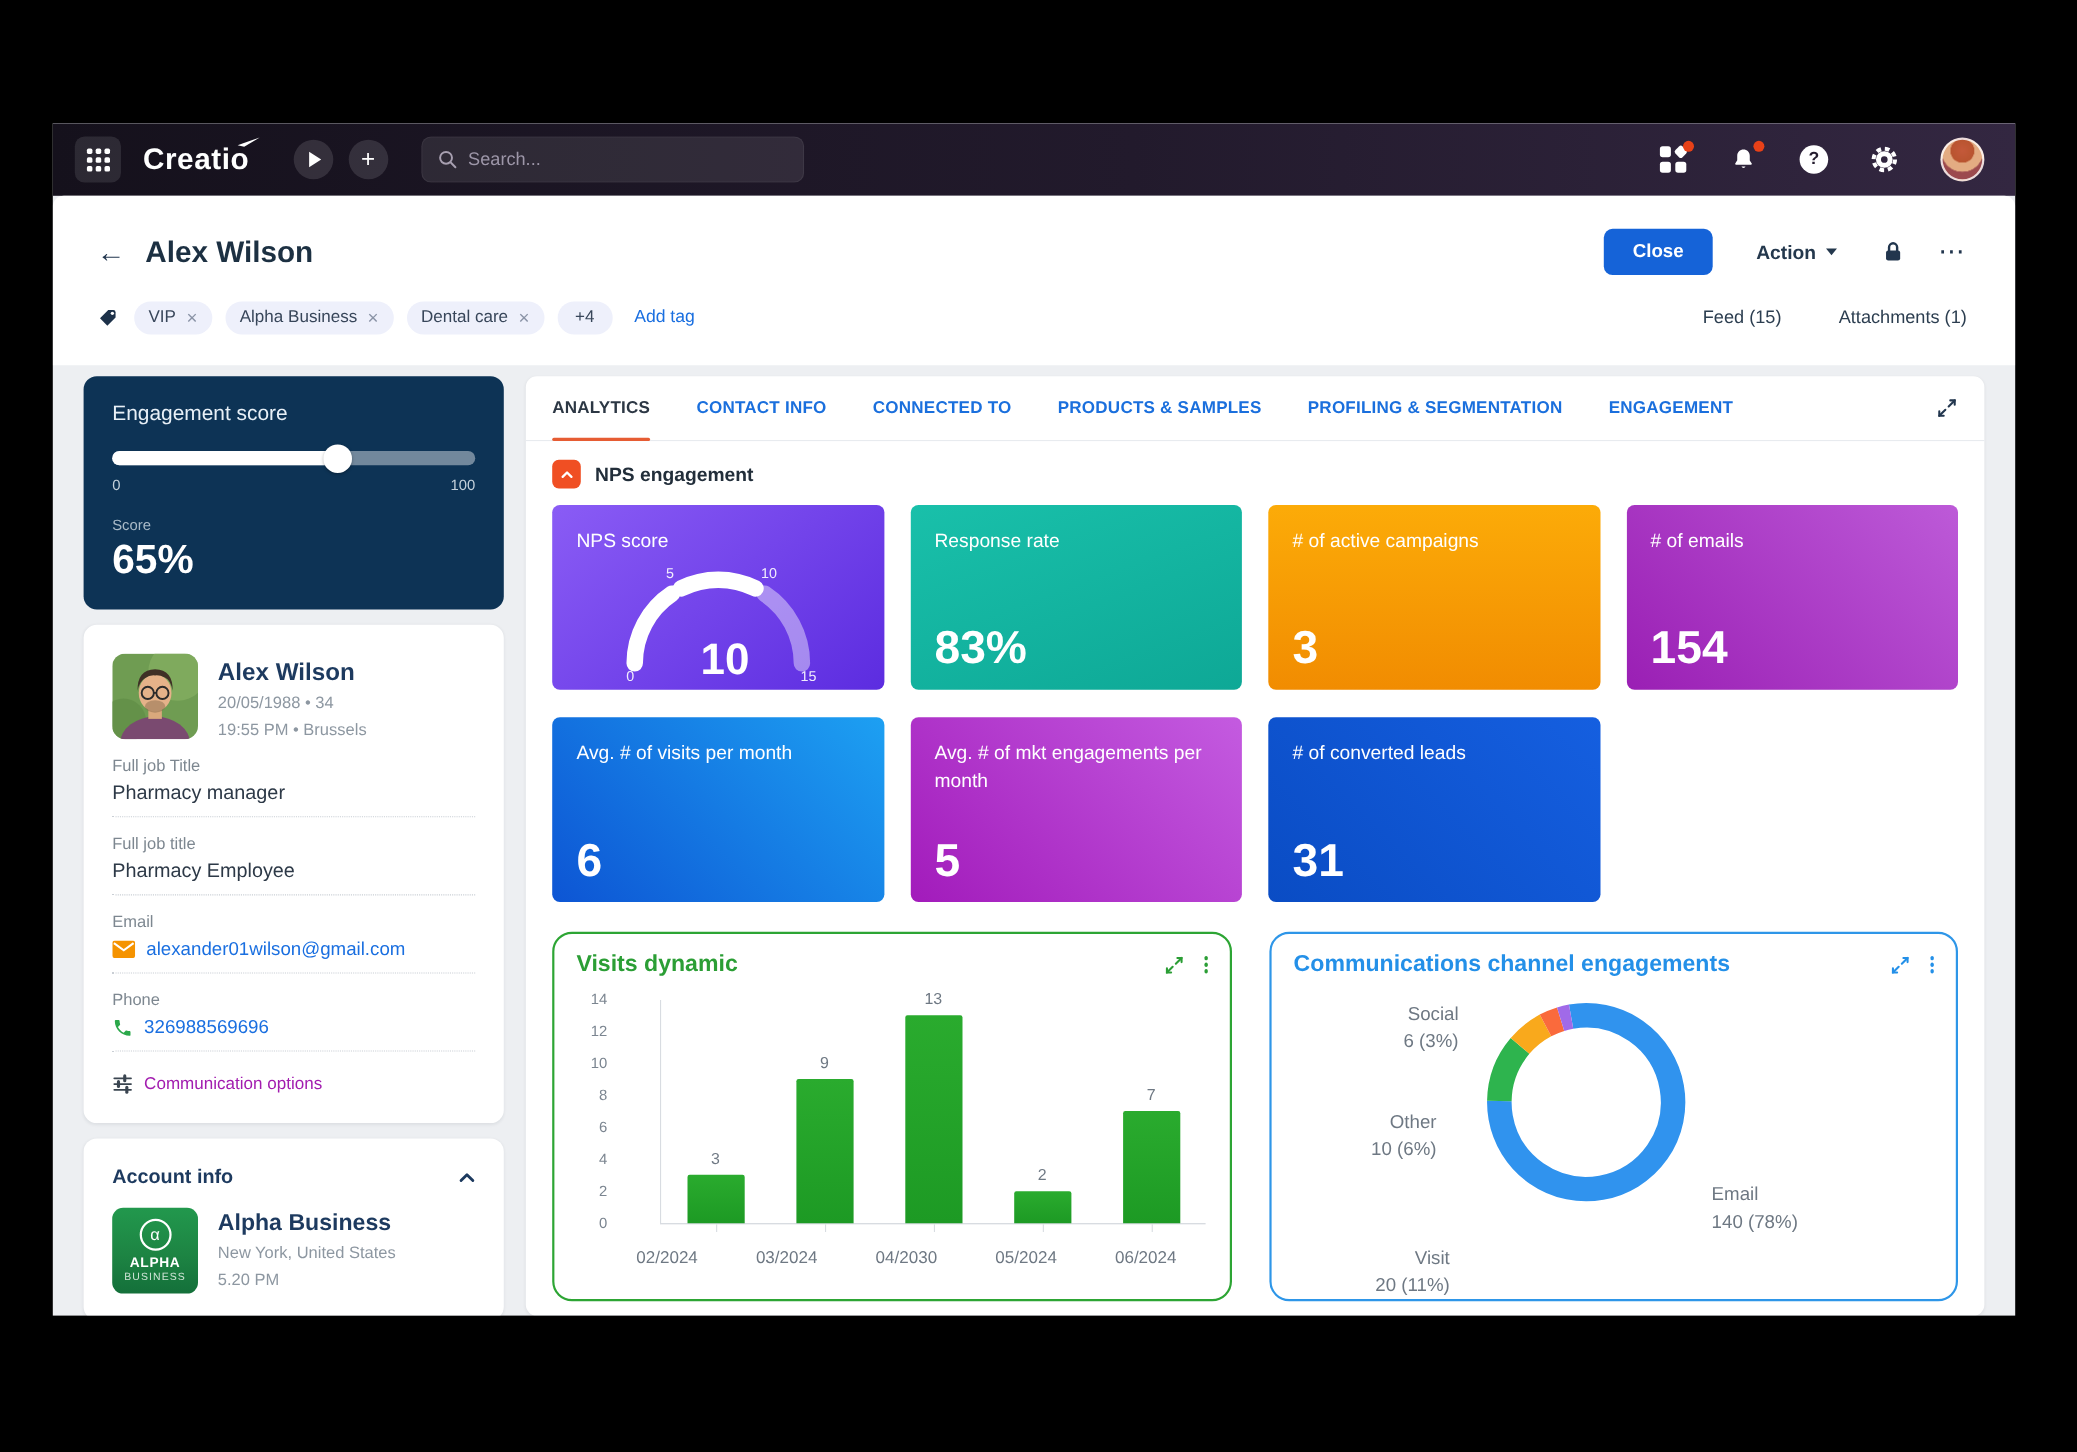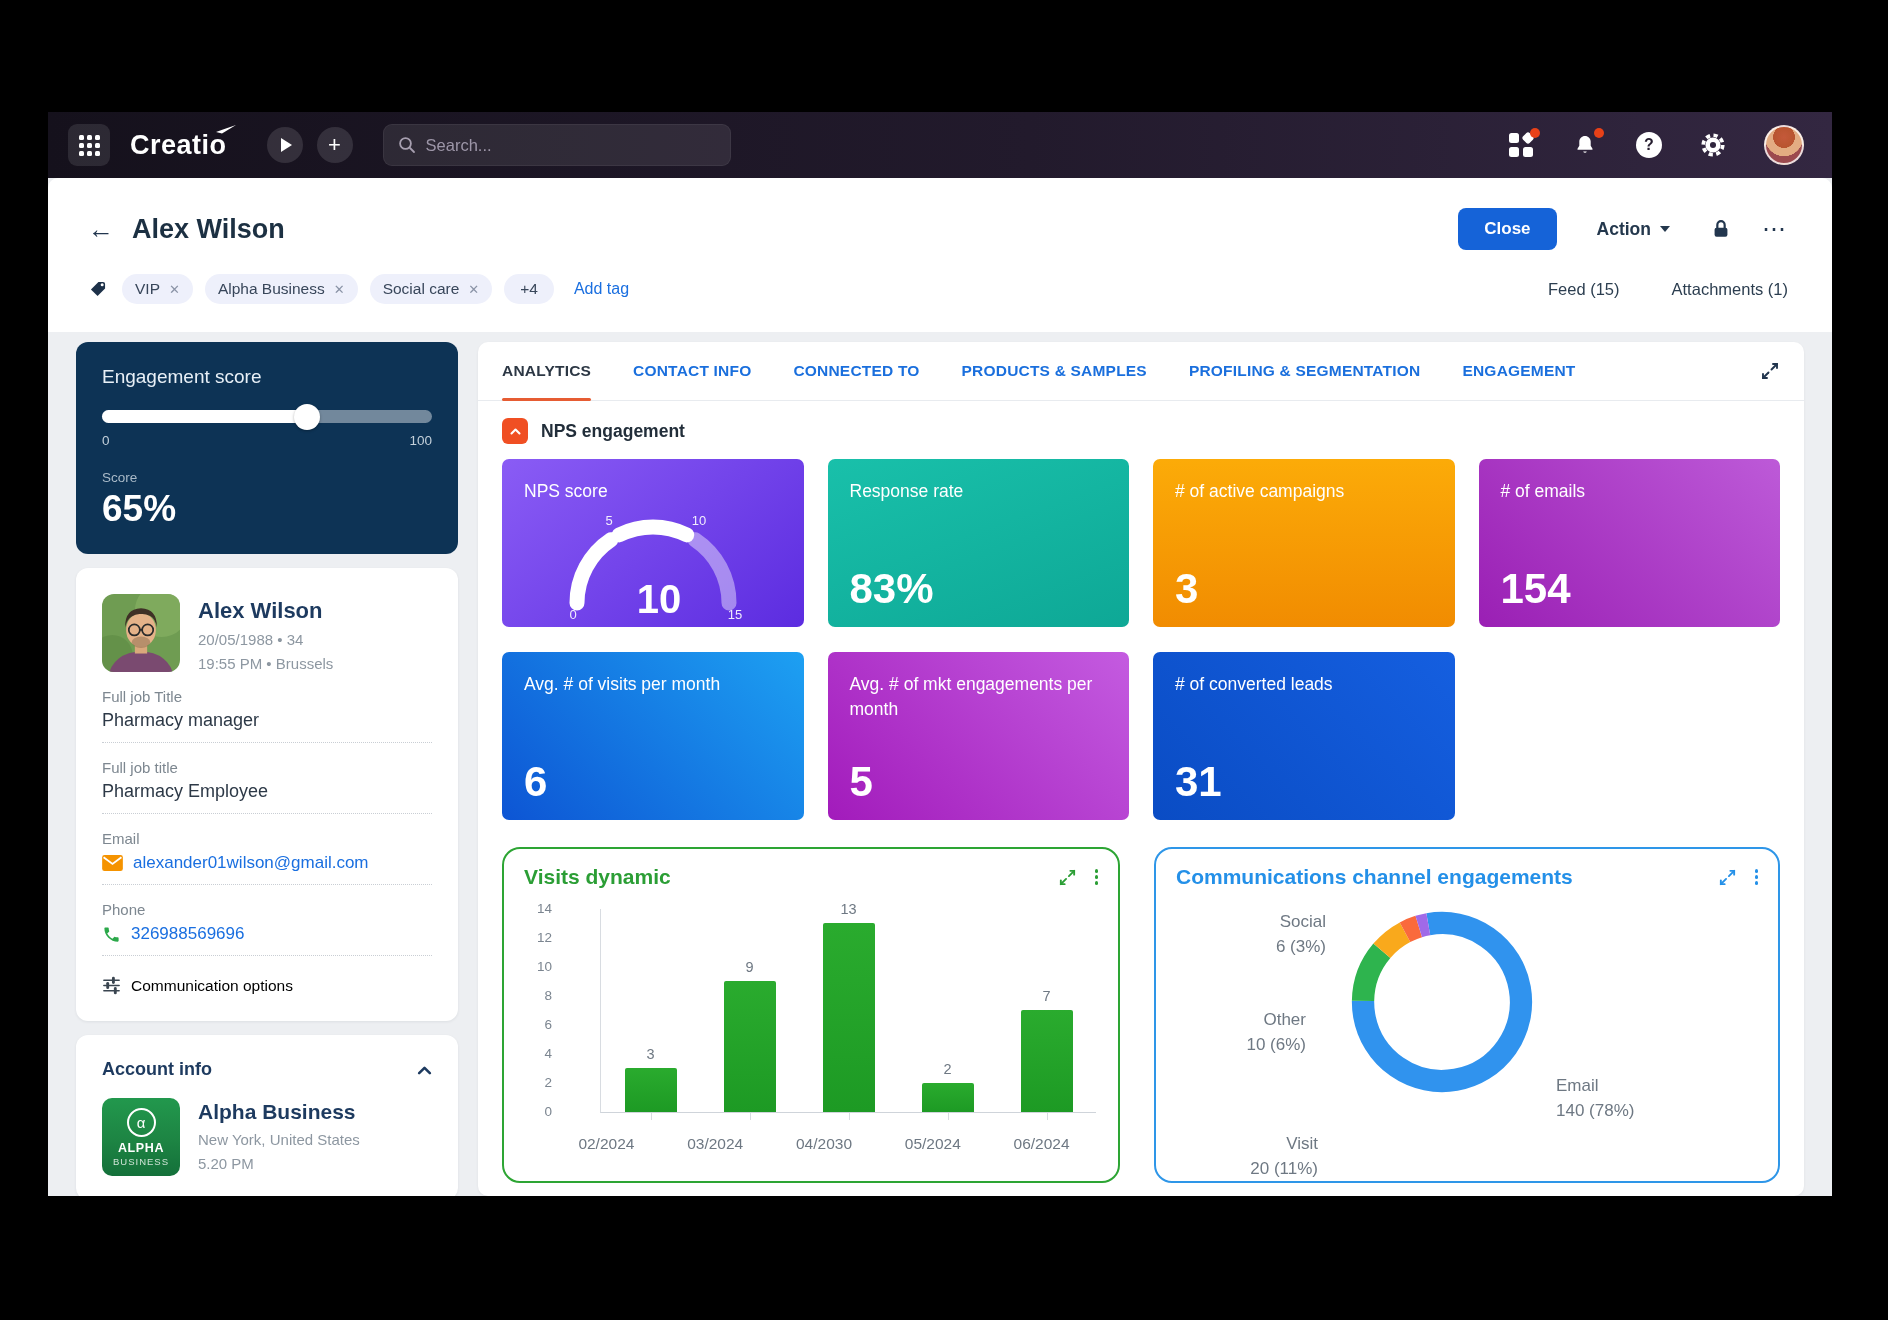--- a/index.html
+++ b/index.html
@@ -76,21 +76,21 @@
   .profile-card{padding:26px;box-sizing:border-box;}
   .prow{display:flex;gap:18px;}
   .photo{width:78px;height:78px;border-radius:12px;overflow:hidden;flex:0 0 78px;}
   .pname{font-size:22px;font-weight:600;color:#1d3a5f;margin-top:4px;}
   .pgray{font-size:15px;color:#8d97a1;margin-top:7px;}
   .field{margin-top:16px;border-bottom:1px dotted #c9ced4;padding-bottom:11px;}
   .flabel{font-size:15px;color:#7d8790;}
   .fvalue{font-size:18px;color:#2d3947;margin-top:5px;}
   .frow{display:flex;align-items:center;gap:10px;margin-top:6px;}
   .flink{color:#1a6fe0;font-size:17px;text-decoration:none;cursor:pointer;}
-  .comm{display:flex;align-items:center;gap:10px;margin-top:20px;color:#000000;font-size:15.5px;cursor:pointer;}
+  .comm{display:flex;align-items:center;gap:10px;margin-top:20px;color:#a21caf;font-size:15.5px;cursor:pointer;}
 
   .account-card{padding:24px 26px;box-sizing:border-box;height:170px;}
   .acc-head{display:flex;align-items:center;justify-content:space-between;}
   .acc-title{font-size:18px;font-weight:700;color:#1d3a5f;}
   .acc-body{display:flex;gap:18px;margin-top:18px;}
   .alogo{width:78px;height:78px;border-radius:10px;flex:0 0 78px;display:flex;flex-direction:column;align-items:center;
          justify-content:center;background:linear-gradient(180deg,#22984d 0%,#1d8443 55%,#14703a 100%);}
   .alogo .cir{width:25px;height:25px;border-radius:50%;border:2px solid #fff;color:#fff;font-size:15px;
               display:flex;align-items:center;justify-content:center;}
   .alogo .l1{color:#fff;font-size:12.5px;font-weight:800;letter-spacing:.6px;margin-top:4px;}
@@ -246,21 +246,21 @@
       <div class="pills" id="tags">
           <span class="pill">
             <span>VIP</span>
             <span class="x">✕</span>
           </span>
           <span class="pill">
             <span>Alpha Business</span>
             <span class="x">✕</span>
           </span>
           <span class="pill">
-            <span>Social care</span>
+            <span>Dental care</span>
             <span class="x">✕</span>
           </span>
           <span class="pill more">
             <span>+4</span>
           </span>
         </div>
       <a class="add-tag">Add tag</a>
       <div class="sp"></div>
       <a class="hlink">Feed (15)</a>
       <a class="hlink">Attachments (1)</a>

